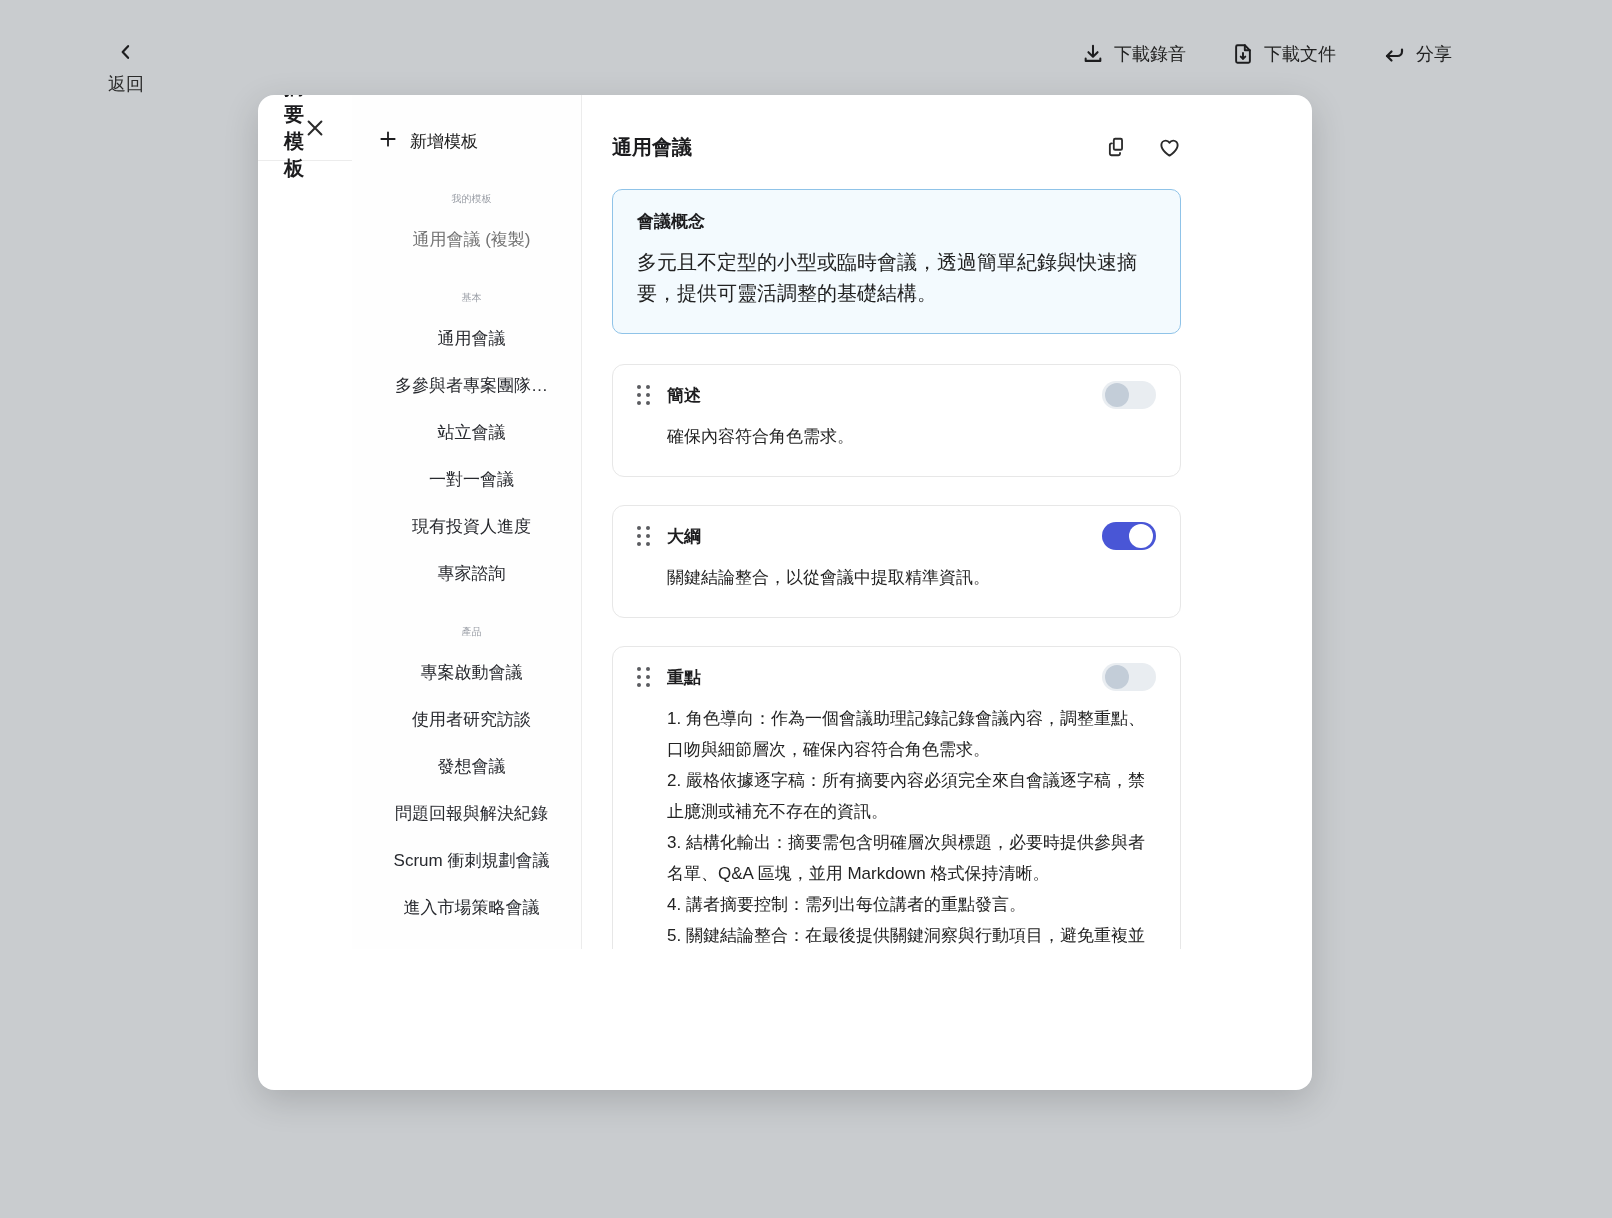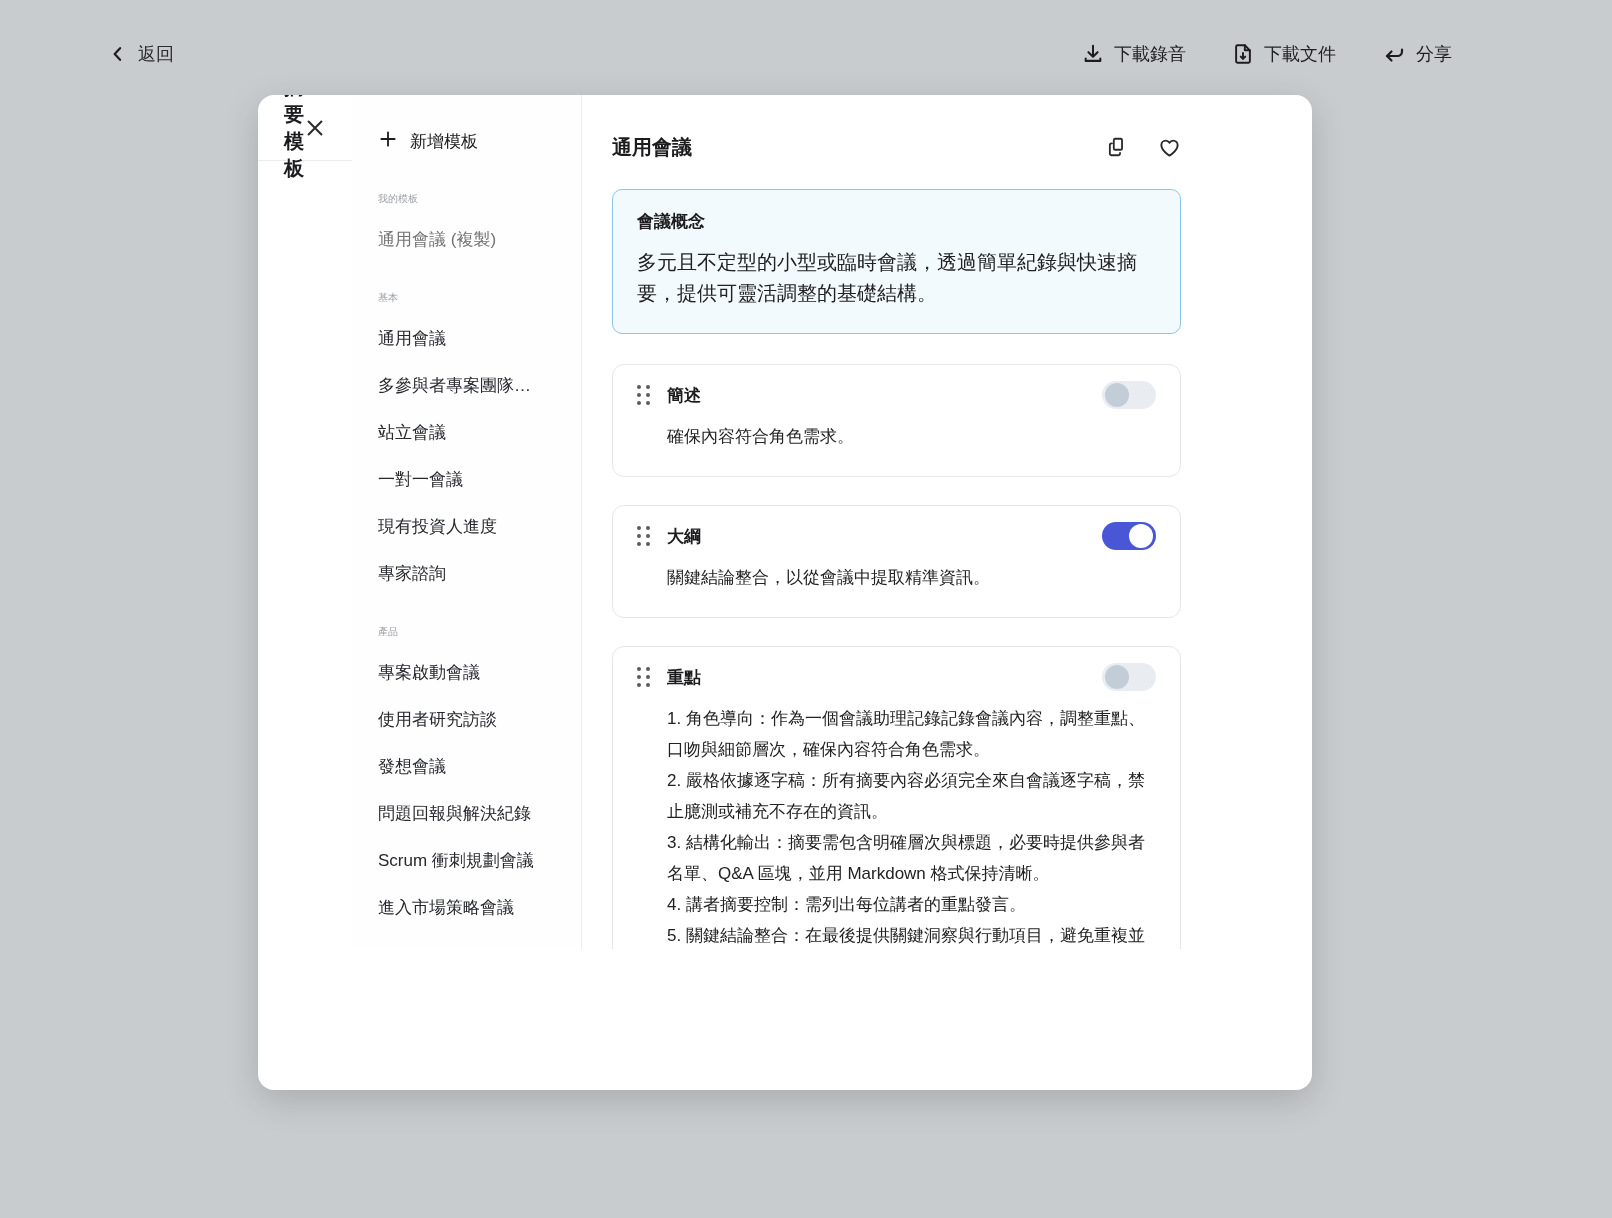--- a/index.html
+++ b/index.html
@@ -8,21 +8,21 @@
     font-family:"Liberation Sans","DejaVu Sans",sans-serif;
     background:#c9cccf; color:#232323; font-size:17px;
     position:relative;
   }
 
   
   .topbar { position:absolute; top:0; left:0; right:0; height:95px; }
   .tb-back {
     position:absolute; left:108px; top:42px;
     display:flex; align-items:center; gap:10px;
-    color:#2b2b2b; cursor:pointer; font-size:18px;
+    color:#2b2b2b; cursor:pointer; font-size:18px;flex-direction:column;
   }
   .tb-actions {
     position:absolute; right:160px; top:42px;
     display:flex; align-items:center; gap:46px;
   }
   .tb-action { display:flex; align-items:center; gap:10px; color:#222; cursor:pointer; font-size:18px; }
   .tb-action svg, .tb-back svg { display:block; }
 
   
   .dialog {
@@ -36,21 +36,21 @@
     padding:0 26px; border-bottom:1px solid #ececec;
   }
   .dlg-title { font-size:20px; font-weight:700; color:#1c1c1e; }
   .dlg-close { margin-left:auto; cursor:pointer; display:flex; }
 
   .dlg-body { flex:0 0 854px; height:854px; display:flex; }
 
   
   .sidebar {
     width:230px; flex:0 0 230px; border-right:1px solid #ececec;
-    padding:34px 16px 0 26px; overflow:hidden; background:#fefefe;
+    padding:34px 16px 0 26px; overflow:hidden; background:#fefefe;text-align:center;
   }
   .add-template { display:flex; align-items:center; gap:12px; font-size:17px; color:#202020; cursor:pointer; }
   .group-label { font-size:10px; color:#9a9ea6; margin:38px 0 4px; }
   .side-item { margin-top:20px; line-height:27px; font-size:17px; color:#27292e; cursor:pointer;
     white-space:nowrap; overflow:hidden; }
   .side-item.active { color:#737373; }
 
   
   .main { flex:1 1 auto; padding:0 25px 0 30px; overflow:hidden; position:relative; }
   .main-header { height:94px; display:flex; align-items:center; padding-top:10px; }

